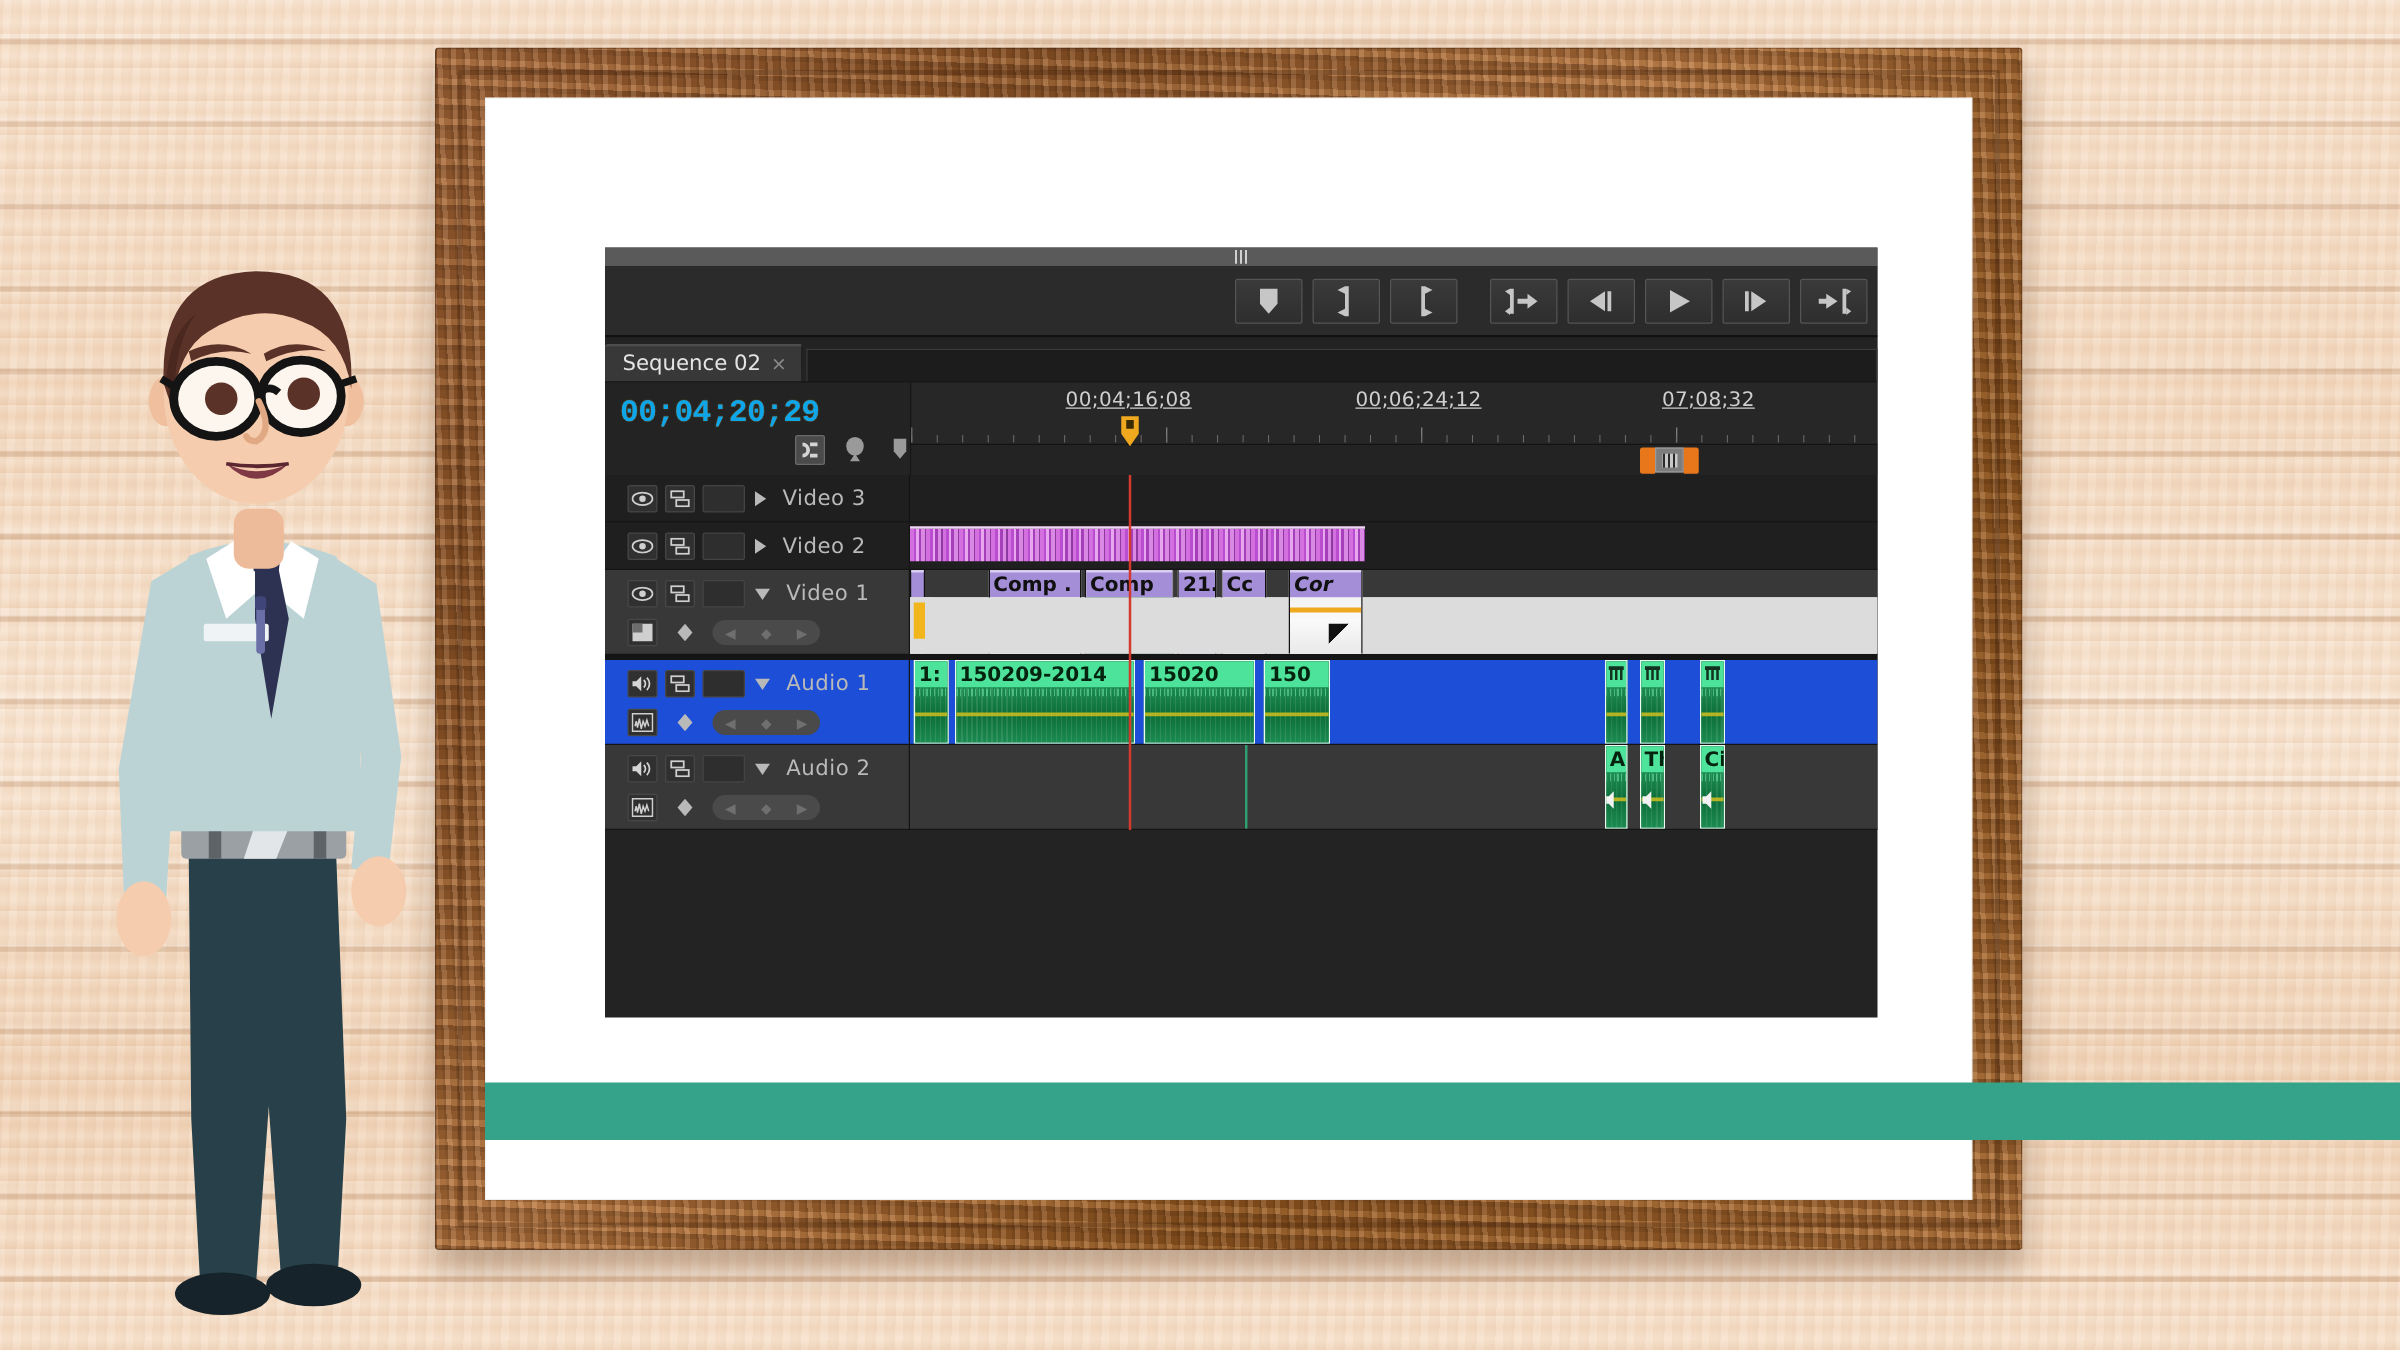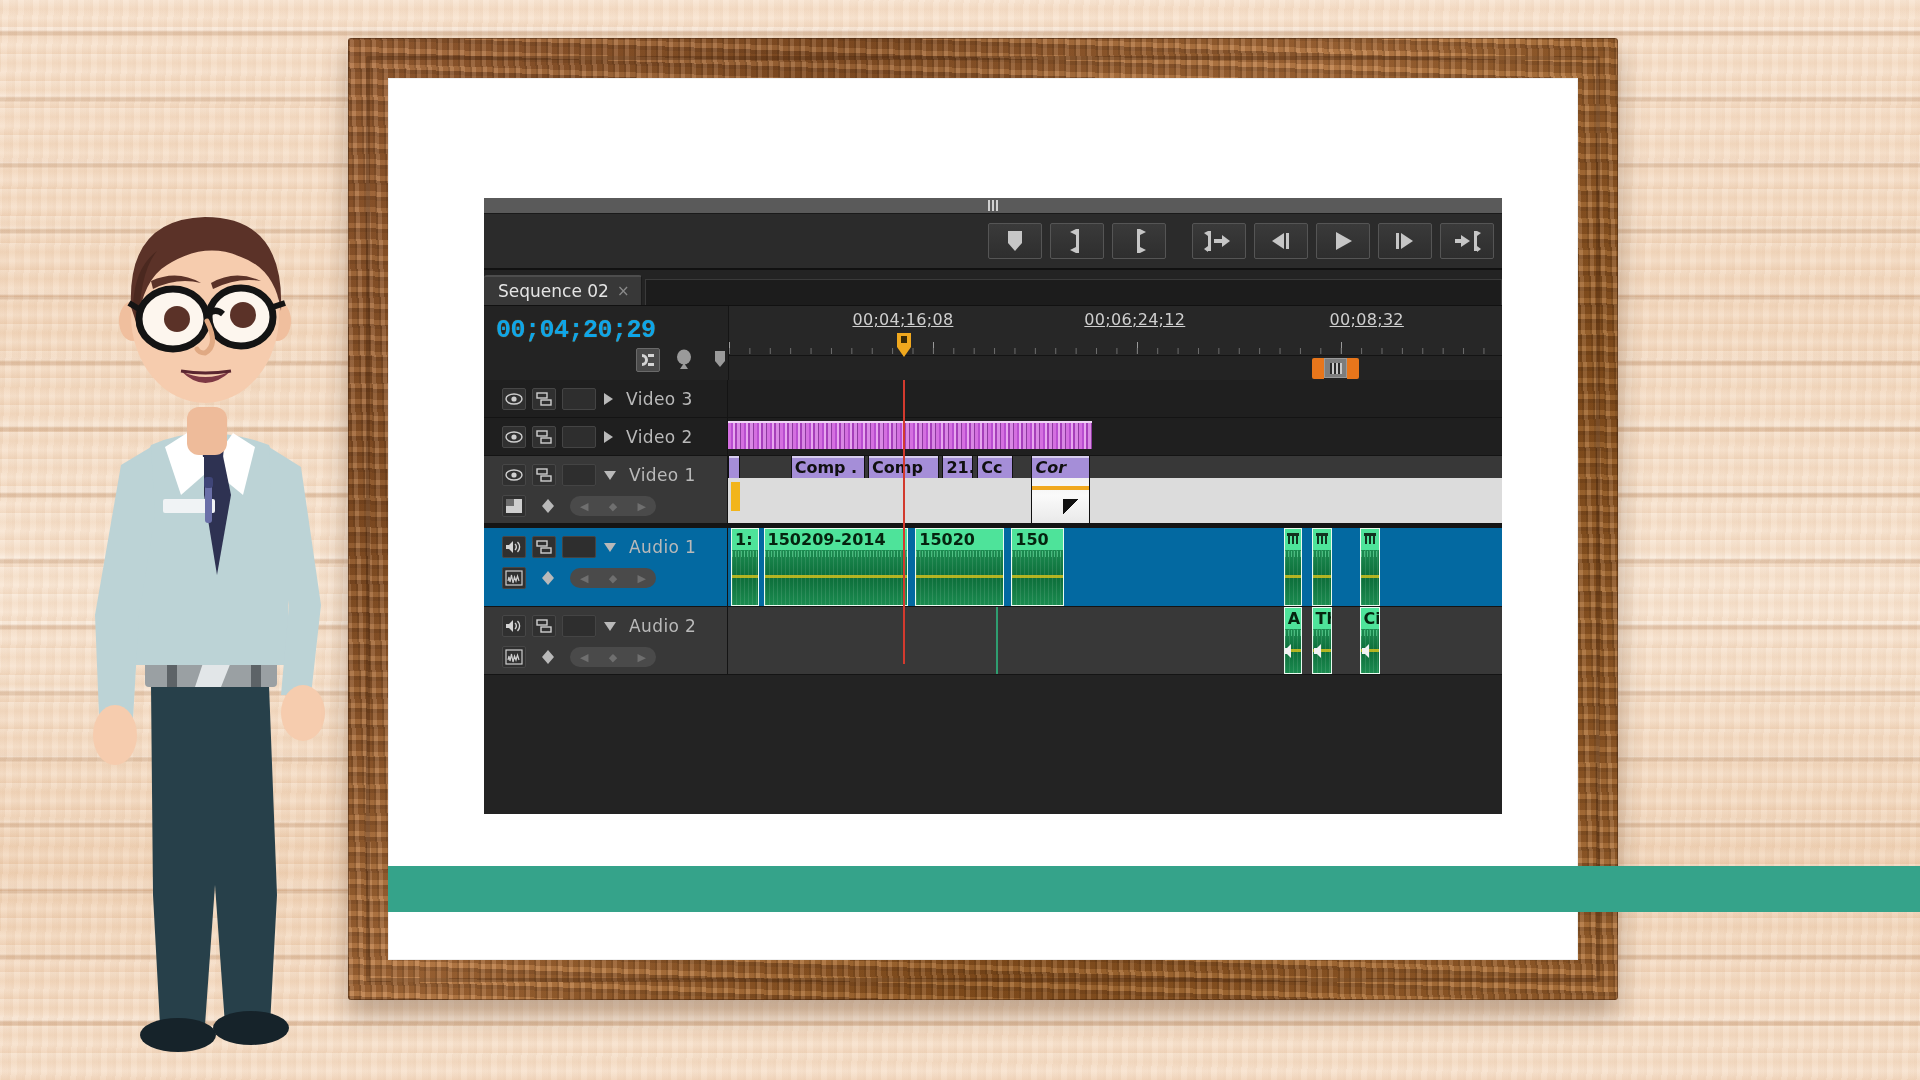--- a/index.html
+++ b/index.html
@@ -223,21 +223,21 @@
   
   .tracks { position: relative; background: #232323; }
   .track {
     display: flex;
     border-bottom: 1px solid #141414;
     position: relative;
   }
   .track.v3 { height: 38px; background: #1f1f1f; }
   .track.v2 { height: 38px; background: #1f1f1f; }
   .track.v1 { height: 68px; background: #383838; }
-  .track.a1 { height: 79px; background: #0369a1; }
+  .track.a1 { height: 68px; background: #1d4ed8; }
   .track.a2 { height: 68px; background: #383838; }
   .track-sep { height: 4px; background: #151515; }
 
   .thead {
     width: 244px; flex: none; position: relative;
     border-right: 1px solid #141414;
     padding: 5px 0 0 18px;
   }
   .thead-row { display: flex; align-items: center; gap: 6px; height: 28px; }
   .tg-btn {
@@ -521,21 +521,21 @@
               <path d="M2 1h10v10l-5 6-5-6z" fill="#9a9a9a"></path>
             </svg>
         </div>
       </div>
     </div>
 
     <div class="ruler-wrap">
       <div class="ruler-labels">
           <div class="ruler-label" style="left: 22.5%;">00;04;16;08</div>
           <div class="ruler-label" style="left: 52.5%;">00;06;24;12</div>
-          <div class="ruler-label" style="left: 82.5%;">00;08;32</div>
+          <div class="ruler-label" style="left: 82.5%;">07;08;32</div>
         </div>
       <div class="ticks-major"></div>
       <div class="ticks"></div>
       <div class="ruler-divider"></div>
       <div class="workarea-strip"></div>
       <div class="workbar" style="left: 77%; width: 3%;">
           <div class="grip"></div>
         </div>
       <svg id="playhead-head" viewBox="0 0 16 26" style="left: 22.6%;">
         <path d="M1 1 h14 v14 l-7 10 l-7 -10z" fill="#f0a81e"></path>

